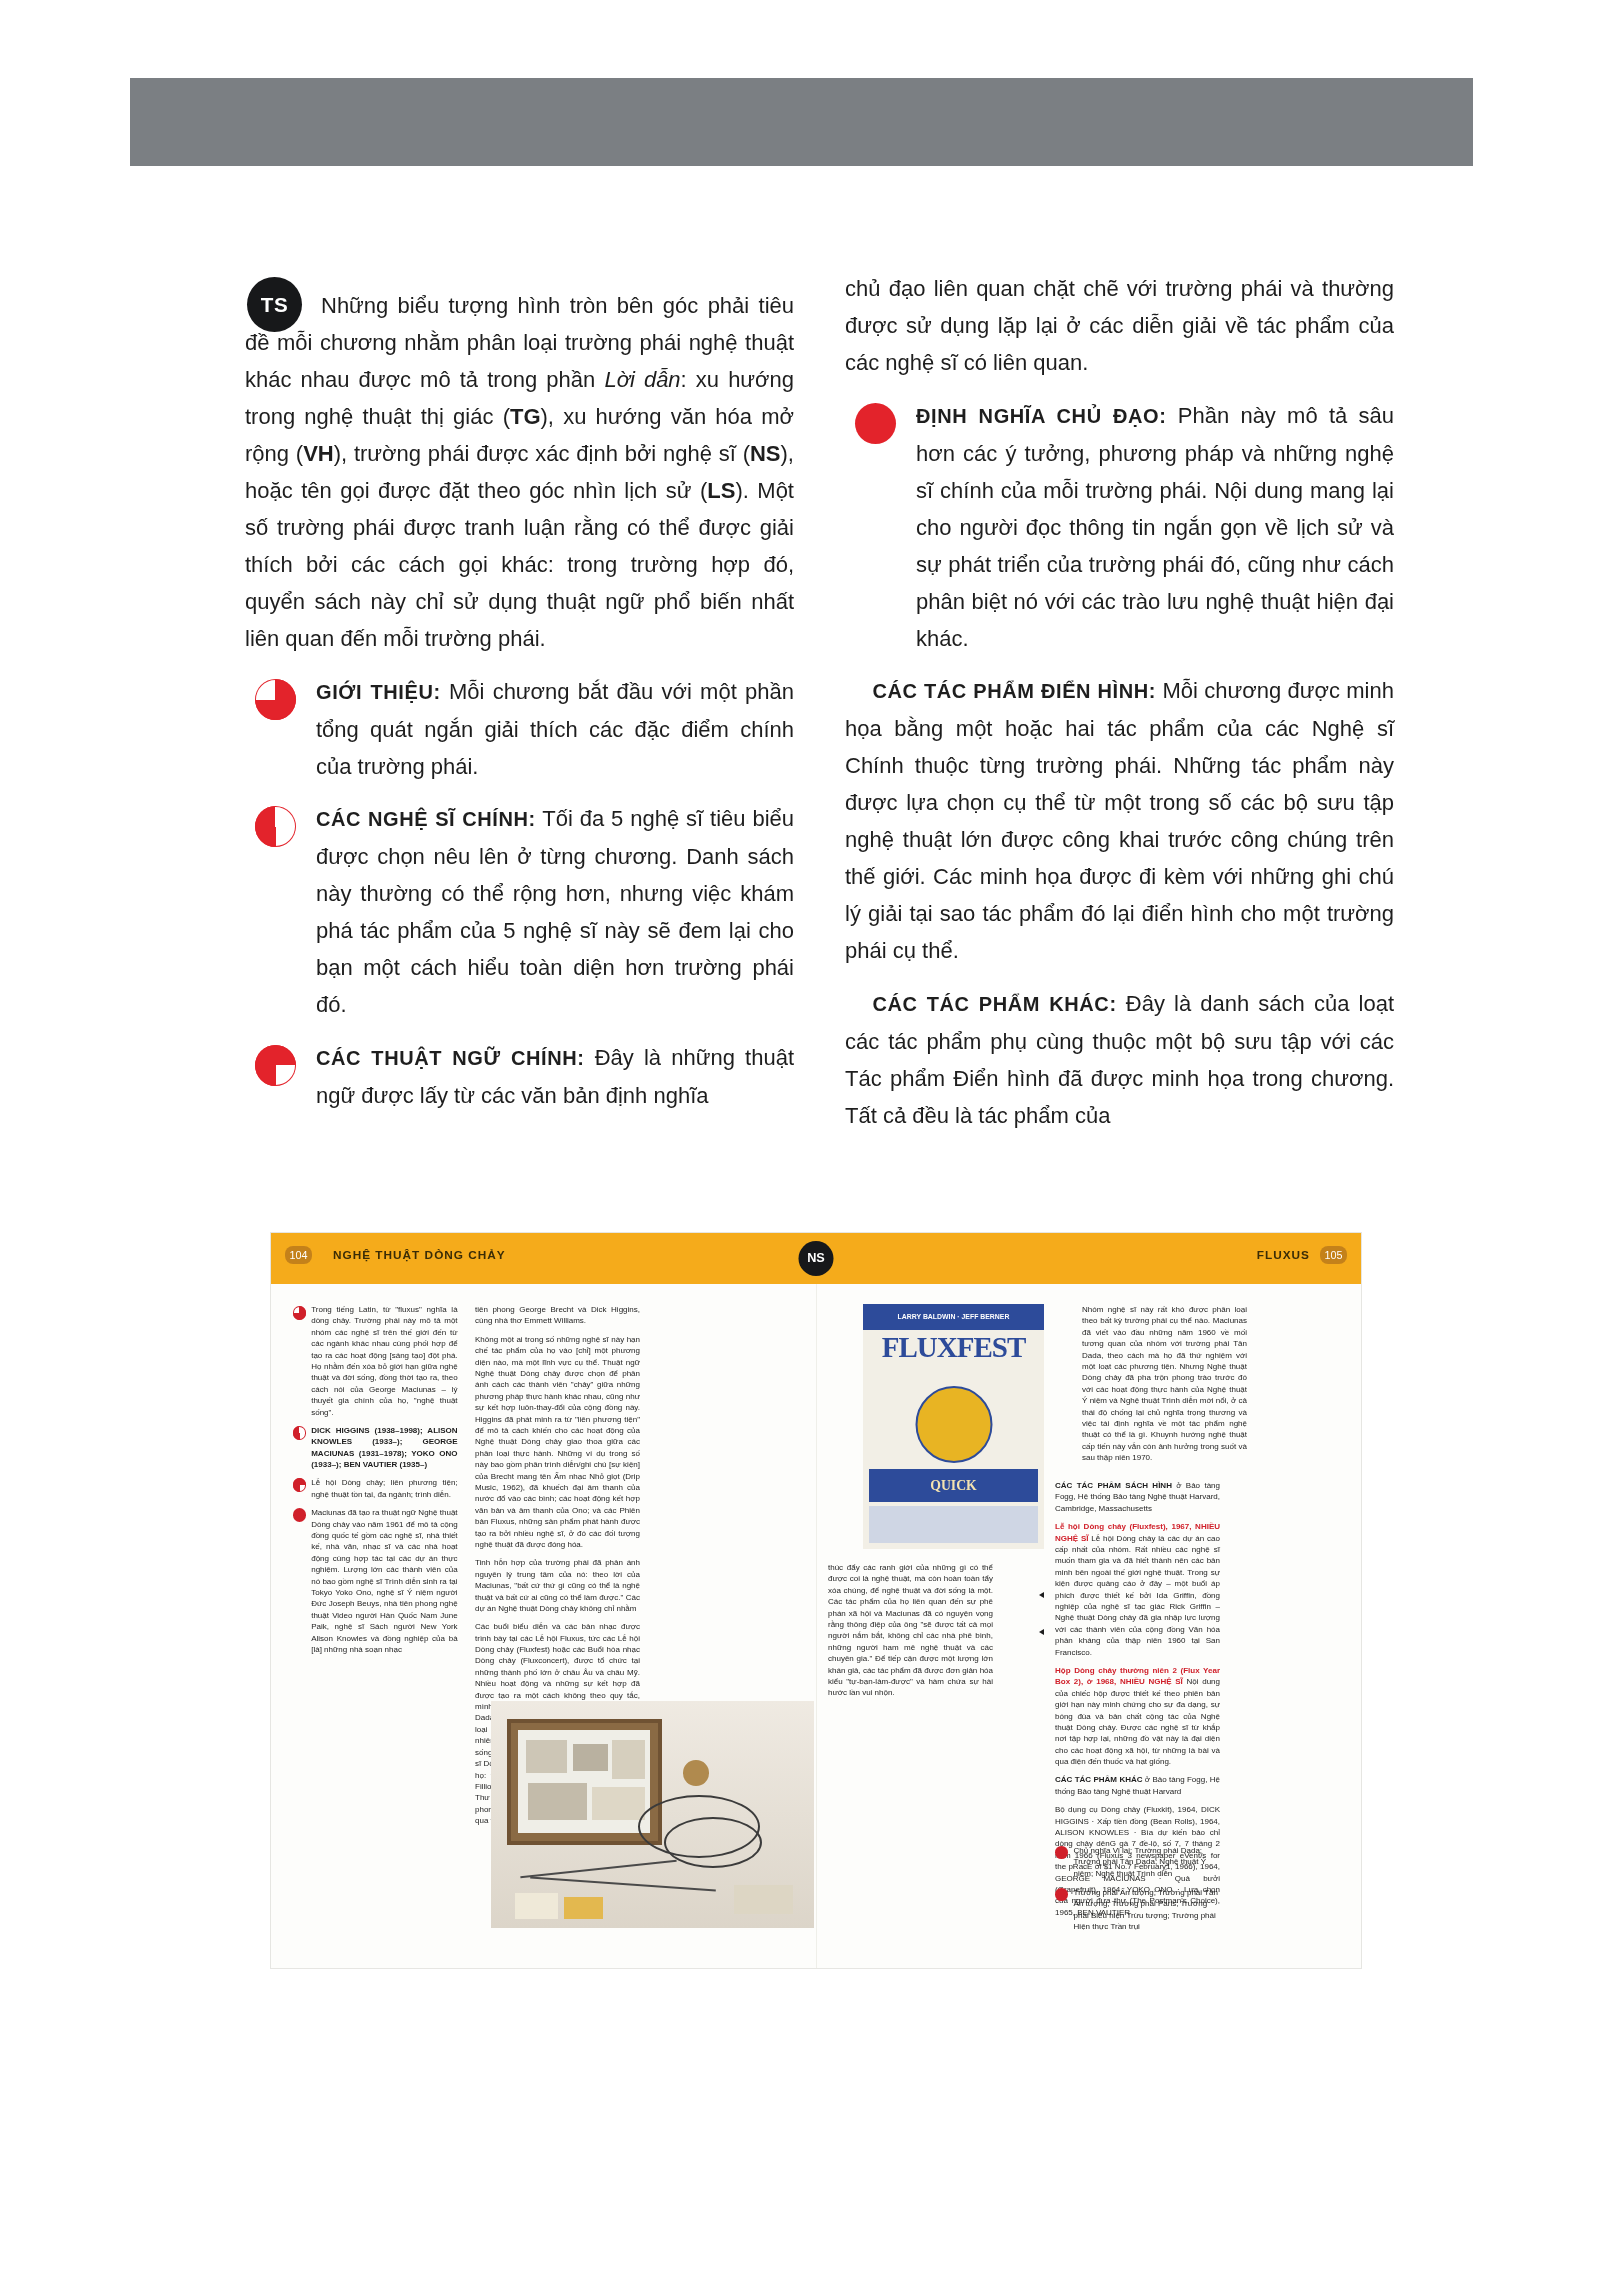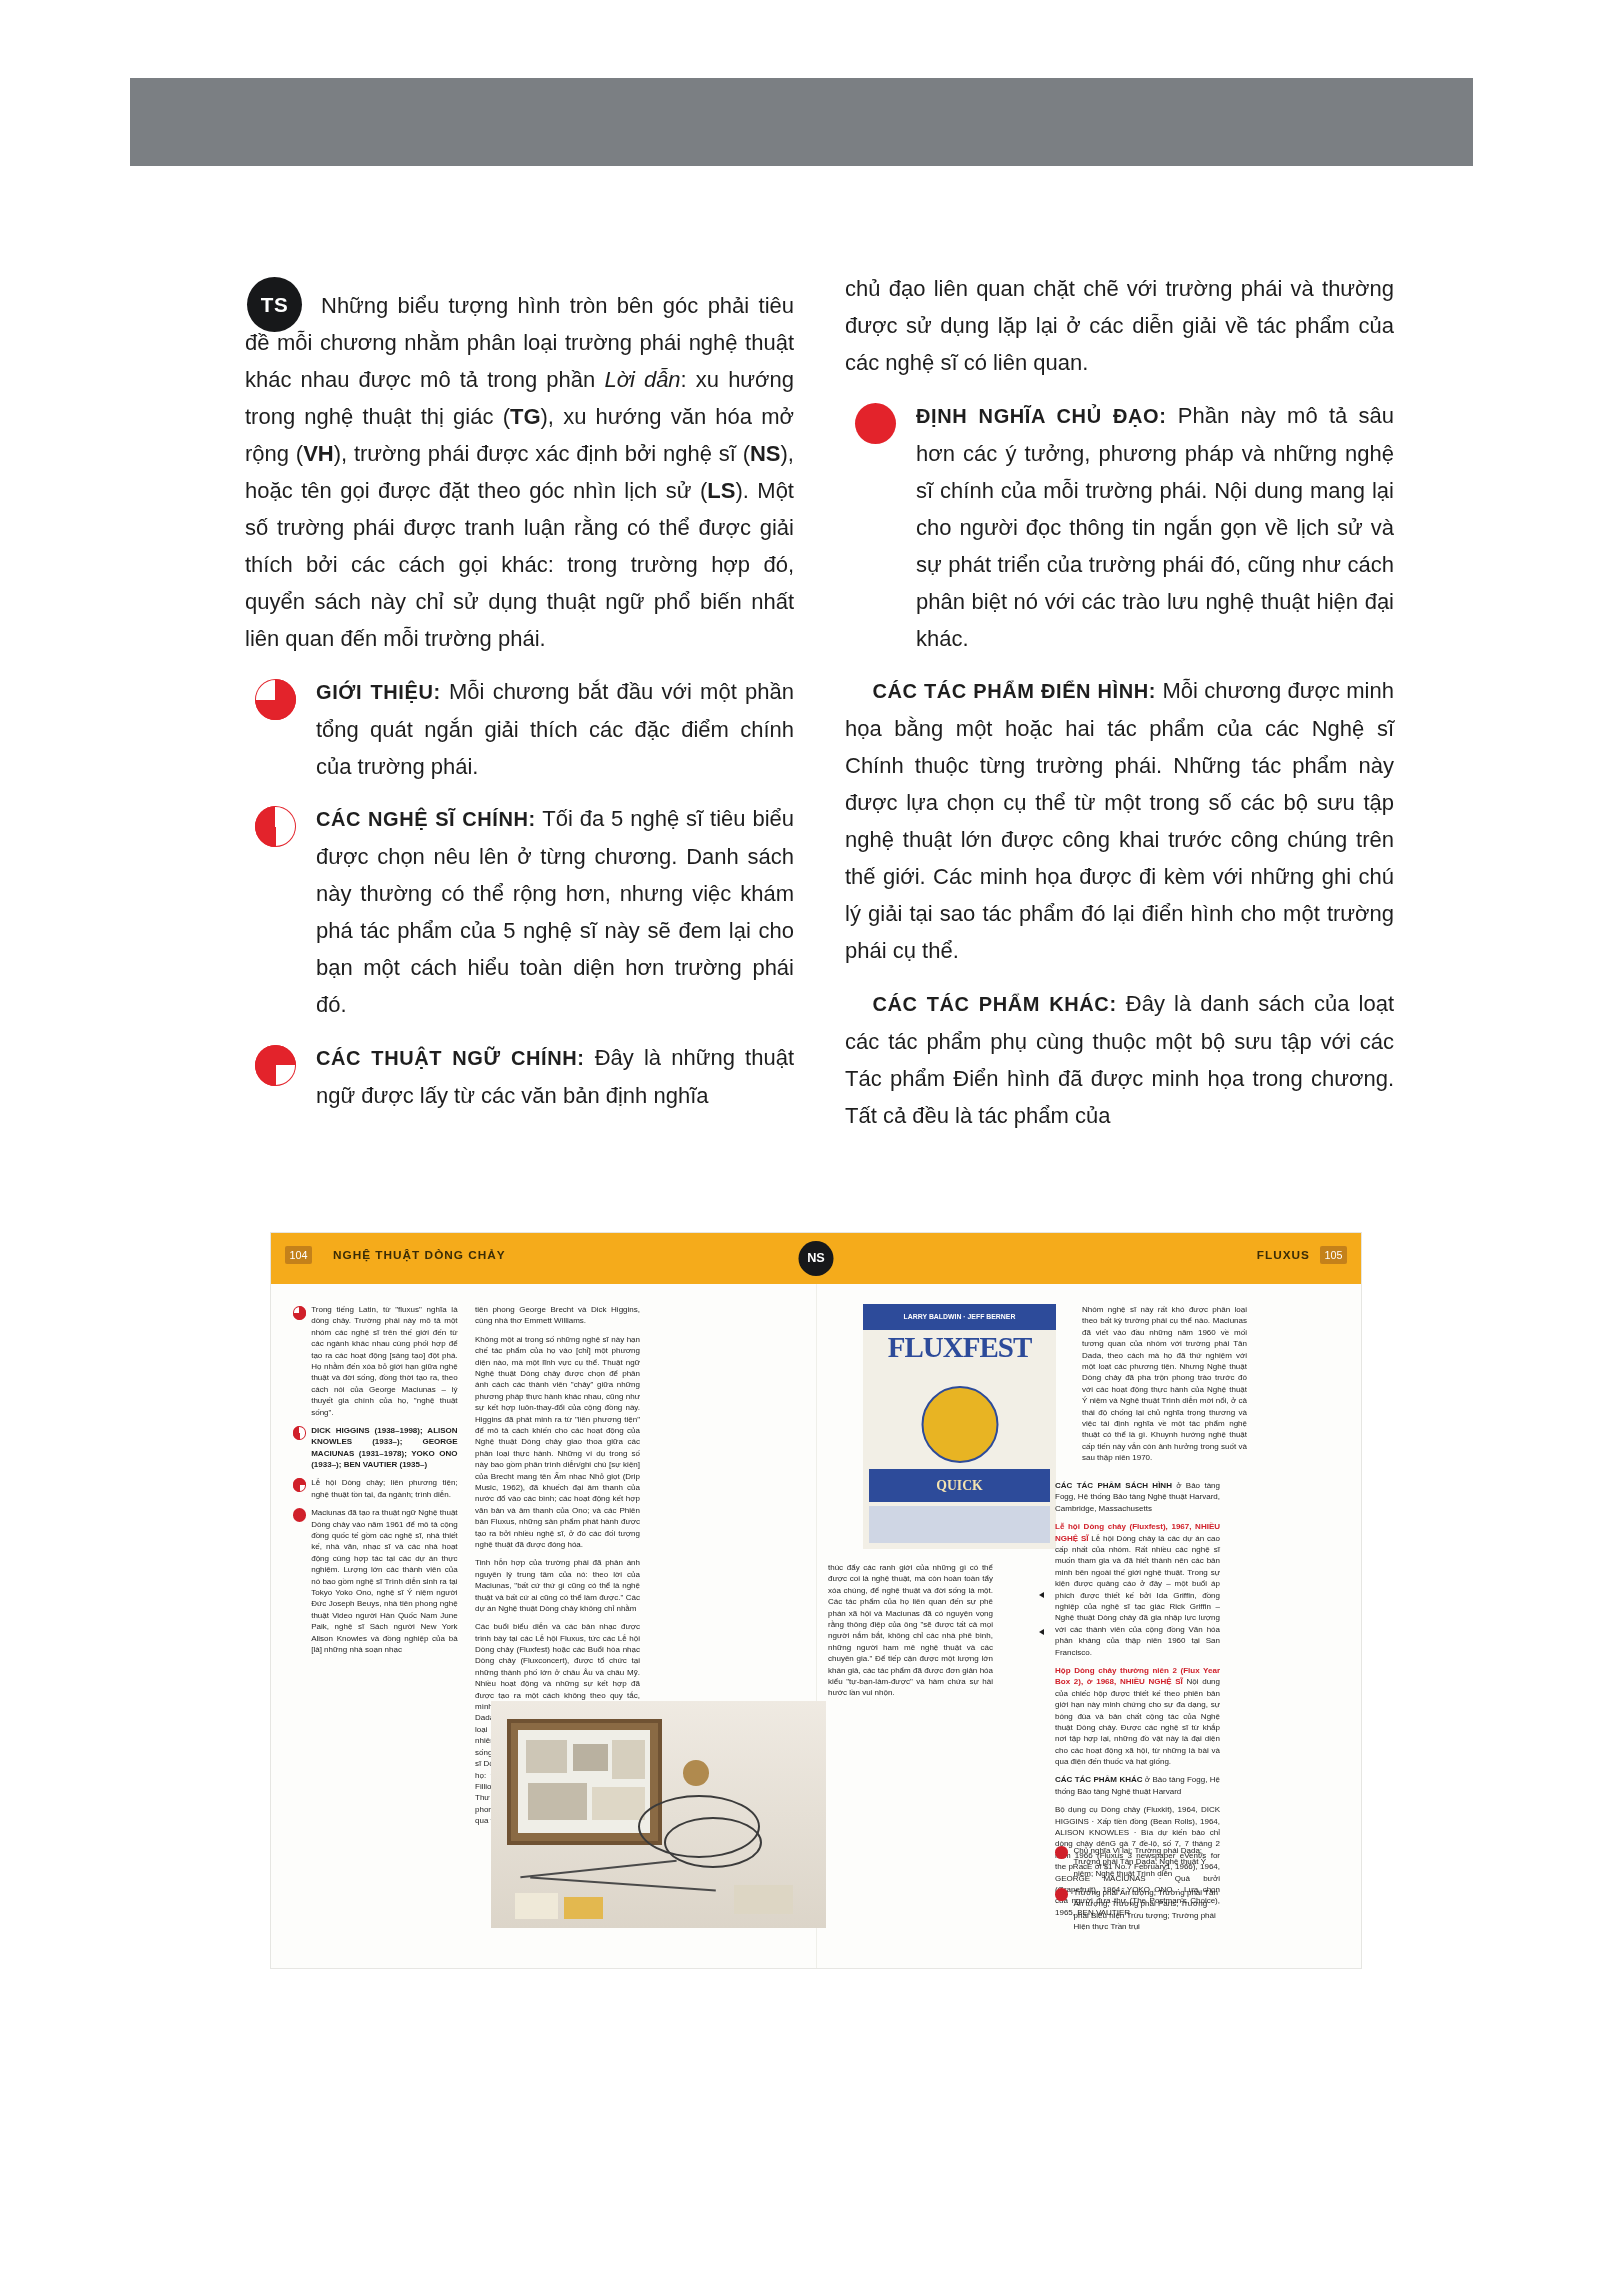--- a/index.html
+++ b/index.html
@@ -27,31 +27,31 @@
   .pie-full{background:#e3232b;}
   .pie-q1{background:conic-gradient(#e3232b 0deg 270deg,#ffffff 270deg 360deg);}
   .pie-half{background:conic-gradient(#ffffff 0deg 180deg,#e3232b 180deg 360deg);}
   .pie-q3{background:conic-gradient(#e3232b 0deg 90deg,#ffffff 90deg 180deg,#e3232b 180deg 360deg);}
   .pie-ring{box-shadow:0 0 0 1px #e3232b inset;}
 
   
   .spread{position:absolute;left:271px;top:1233px;width:1090px;height:735px;background:#fdfdfb;box-shadow:0 0 0 1px #e6e6e2;}
   .spread-band{position:absolute;left:0;top:0;width:100%;height:51px;background:#f5ab1b;}
   .spread-band .lbl{position:absolute;top:14.7px;font-size:11.8px;font-weight:bold;letter-spacing:1px;color:#3a2c06;padding-left:11px;}
-  .pg-chip{position:absolute;top:12.7px;width:27.4px;height:18.6px;background:#c4811a;color:#fff;font-size:10.8px;display:flex;align-items:center;justify-content:center;border-radius:2px;}
+  .pg-chip{position:absolute;top:12.7px;width:27.4px;height:18.6px;background:#c4811a;color:#fff;font-size:10.8px;display:flex;align-items:center;justify-content:center;border-radius:8px;}
   .ns-badge{position:absolute;left:50%;transform:translateX(-50%);top:7.8px;width:35px;height:35px;border-radius:50%;background:#17181a;color:#fff;font-size:12.7px;font-weight:bold;display:flex;align-items:center;justify-content:center;}
   .spread-gutter{position:absolute;left:50%;top:51px;bottom:0;width:1px;background:#efefe9;}
 
   .mini{position:absolute;font-size:8px;line-height:11.4px;text-align:justify;color:#1d1d1d;}
   .mini p{margin:0 0 6.9px 0;}
   .mini .hd{font-weight:bold;}
   .mini .rd{color:#d0202a;font-weight:bold;}
   .mini-pie{position:absolute;width:13.7px;height:13.7px;border-radius:50%;}
 
-  .photo{position:absolute;background:#d9d4cc;overflow:hidden;padding-left:12px;}
+  .photo{position:absolute;background:#d9d4cc;overflow:hidden;}
   .photo-art{position:absolute;left:220px;top:468px;width:323px;height:227px;}
   .poster{position:absolute;left:592px;top:71px;width:181px;height:245px;}
 
   
   .poster-bg{position:absolute;inset:0;background:#f2efe6;}
   .poster-top{position:absolute;left:0;top:0;width:100%;height:25.5px;background:#2d4b9a;color:#fff;font-size:6.9px;font-weight:bold;display:flex;align-items:center;justify-content:center;text-align:center;padding:0 3.9px;box-sizing:border-box;}
   .poster-word{position:absolute;left:0;top:27.4px;width:100%;text-align:center;font-size:29px;font-weight:bold;color:#2d4b9a;letter-spacing:-1px;font-family:"Liberation Serif",serif;}
   .poster-circ{position:absolute;left:50%;transform:translateX(-50%);top:82px;width:73px;height:73px;border-radius:50%;background:#e8b423;border:2.9px solid #2d4b9a;}
   .poster-band{position:absolute;left:5.9px;right:5.9px;top:165px;height:33px;background:#2d4b9a;color:#f4e3b0;font-size:13.7px;font-weight:bold;display:flex;align-items:center;justify-content:center;font-family:"Liberation Serif",serif;}
   .poster-low{position:absolute;left:5.9px;right:5.9px;top:202px;bottom:5.9px;background:#cfd6e4;}

